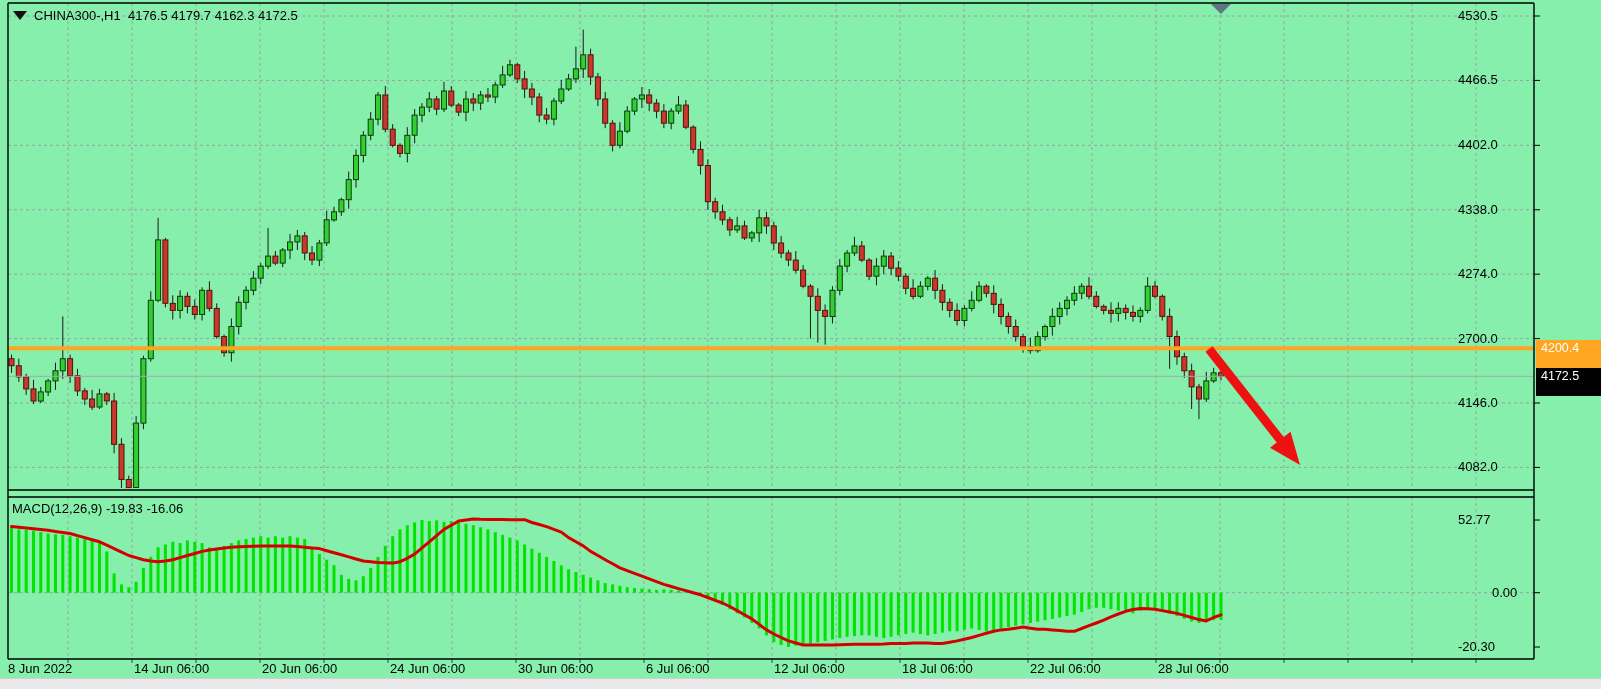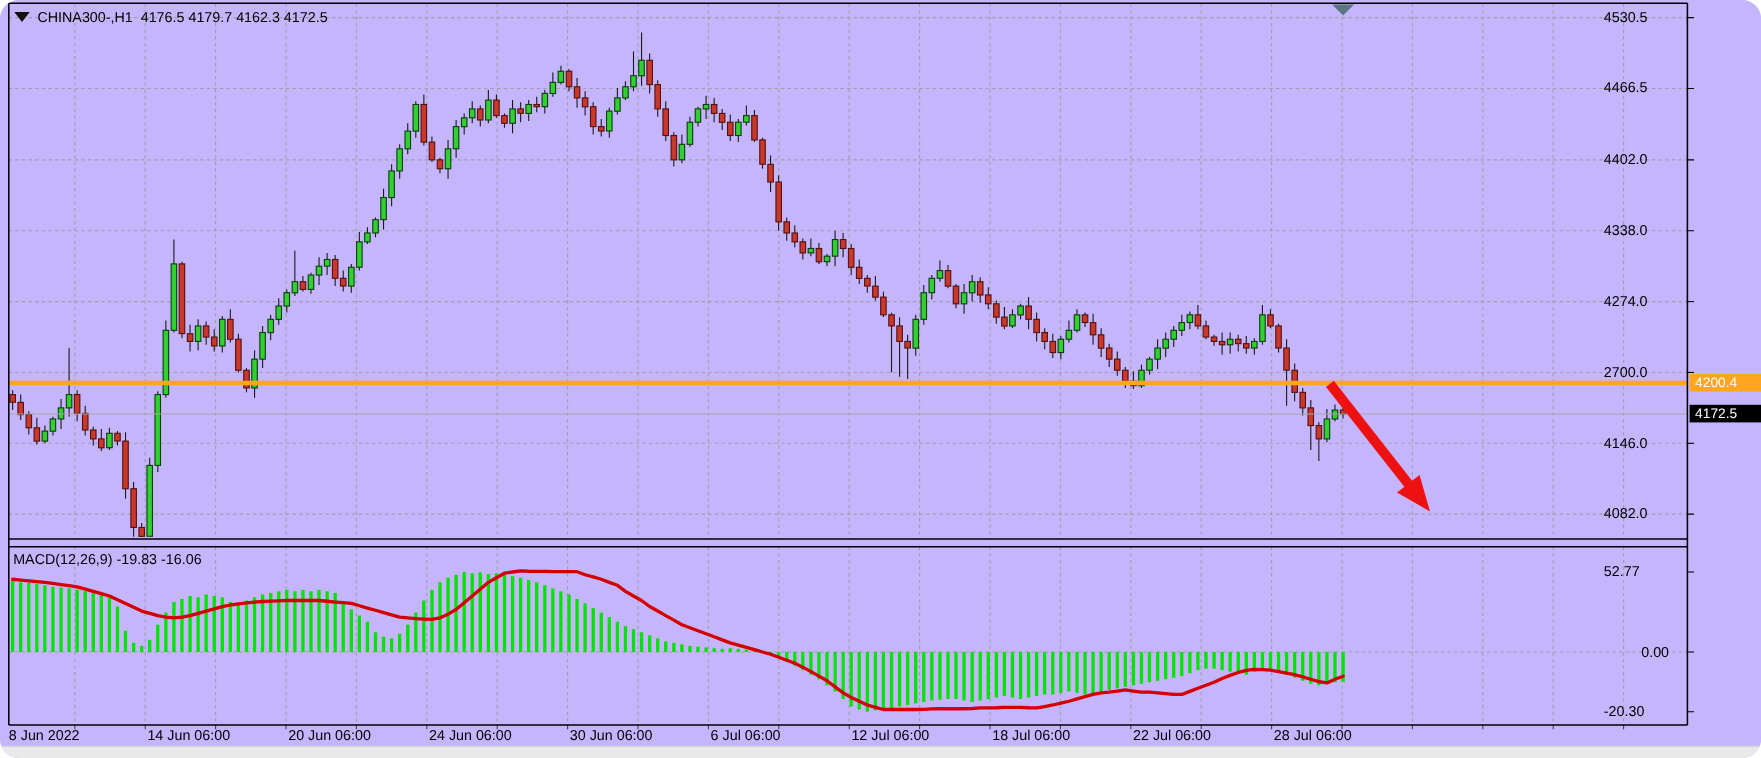--- a/index.html
+++ b/index.html
@@ -1,26 +1,26 @@
 <!DOCTYPE html>
 <html><head>
 <meta charset="utf-8">
 <style>
   html,body{margin:0;padding:0;background:#fff;}
-  .screen{position:relative;width:1601px;height:689px;background:#c4b5fd;
-          font-family:"Liberation Sans",sans-serif;overflow:hidden;border-radius:17px;}
+  .screen{position:relative;width:1601px;height:689px;background:#86efac;
+          font-family:"Liberation Sans",sans-serif;overflow:hidden;}
   svg.chart-canvas{position:absolute;left:0;top:0;}
   .chart-title{position:absolute;left:13px;top:7px;height:16px;display:flex;align-items:center;
                gap:7px;font-size:13px;color:#000;white-space:pre;}
   .tri-icon{width:0;height:0;border-left:7px solid transparent;border-right:7px solid transparent;
             border-top:9px solid #111;display:inline-block;}
   .macd-label{position:absolute;left:12px;top:501px;font-size:13px;color:#000;}
   .tick-label{position:absolute;font-size:13px;color:#000;white-space:nowrap;}
   .time-label{position:absolute;font-size:13px;color:#000;top:661px;white-space:nowrap;}
-  .tag{position:absolute;left:1536px;width:65px;height:16px;color:#fff;font-size:12.5px;
+  .tag{position:absolute;left:1536px;width:65px;height:28px;color:#fff;font-size:12.5px;
        line-height:16px;padding-left:5px;box-sizing:border-box;}
   .tag-orange{top:340px;}
   .tag-black{top:368px;background:#000;}
   .bottom-strip{position:absolute;left:0;top:678px;width:1601px;height:11px;
                 background:#e9e9e9;border-top:1px solid #cfcfcf;}
   .price-axis{position:absolute;left:1450px;top:0;width:77px;height:660px;}
   .time-axis{position:absolute;left:0;top:660px;width:1300px;height:18px;}
 </style>
 </head>
 <body>

